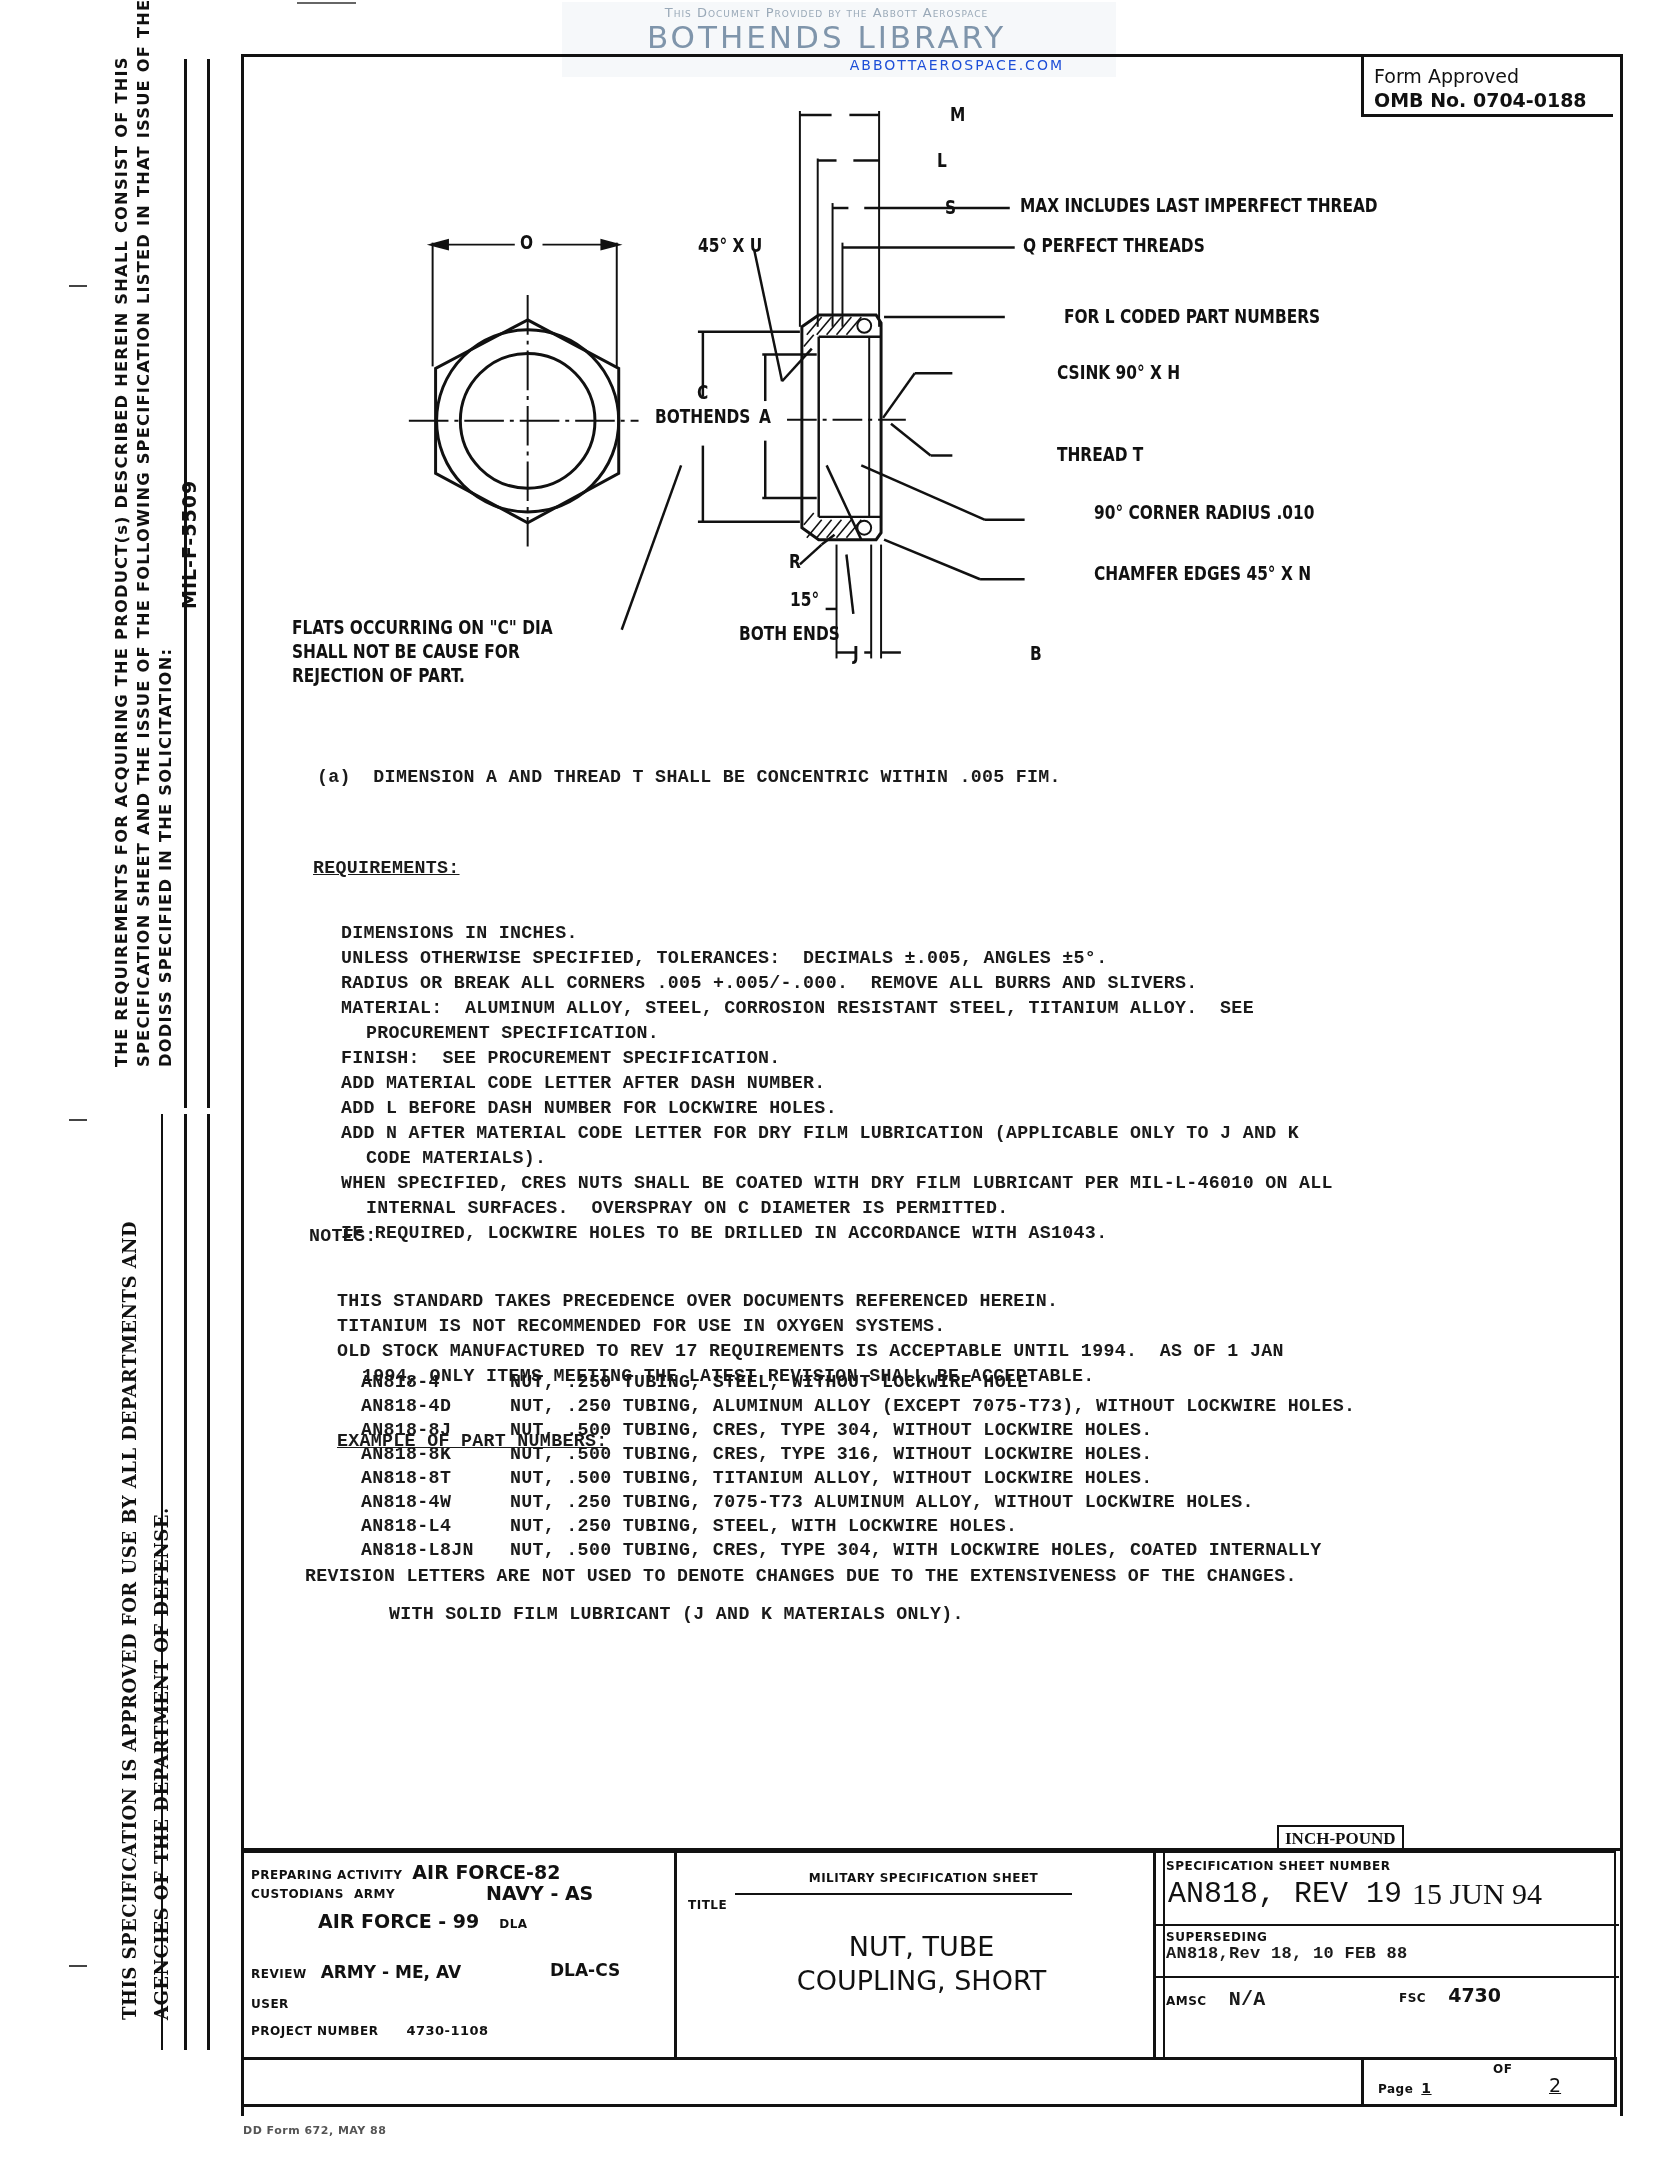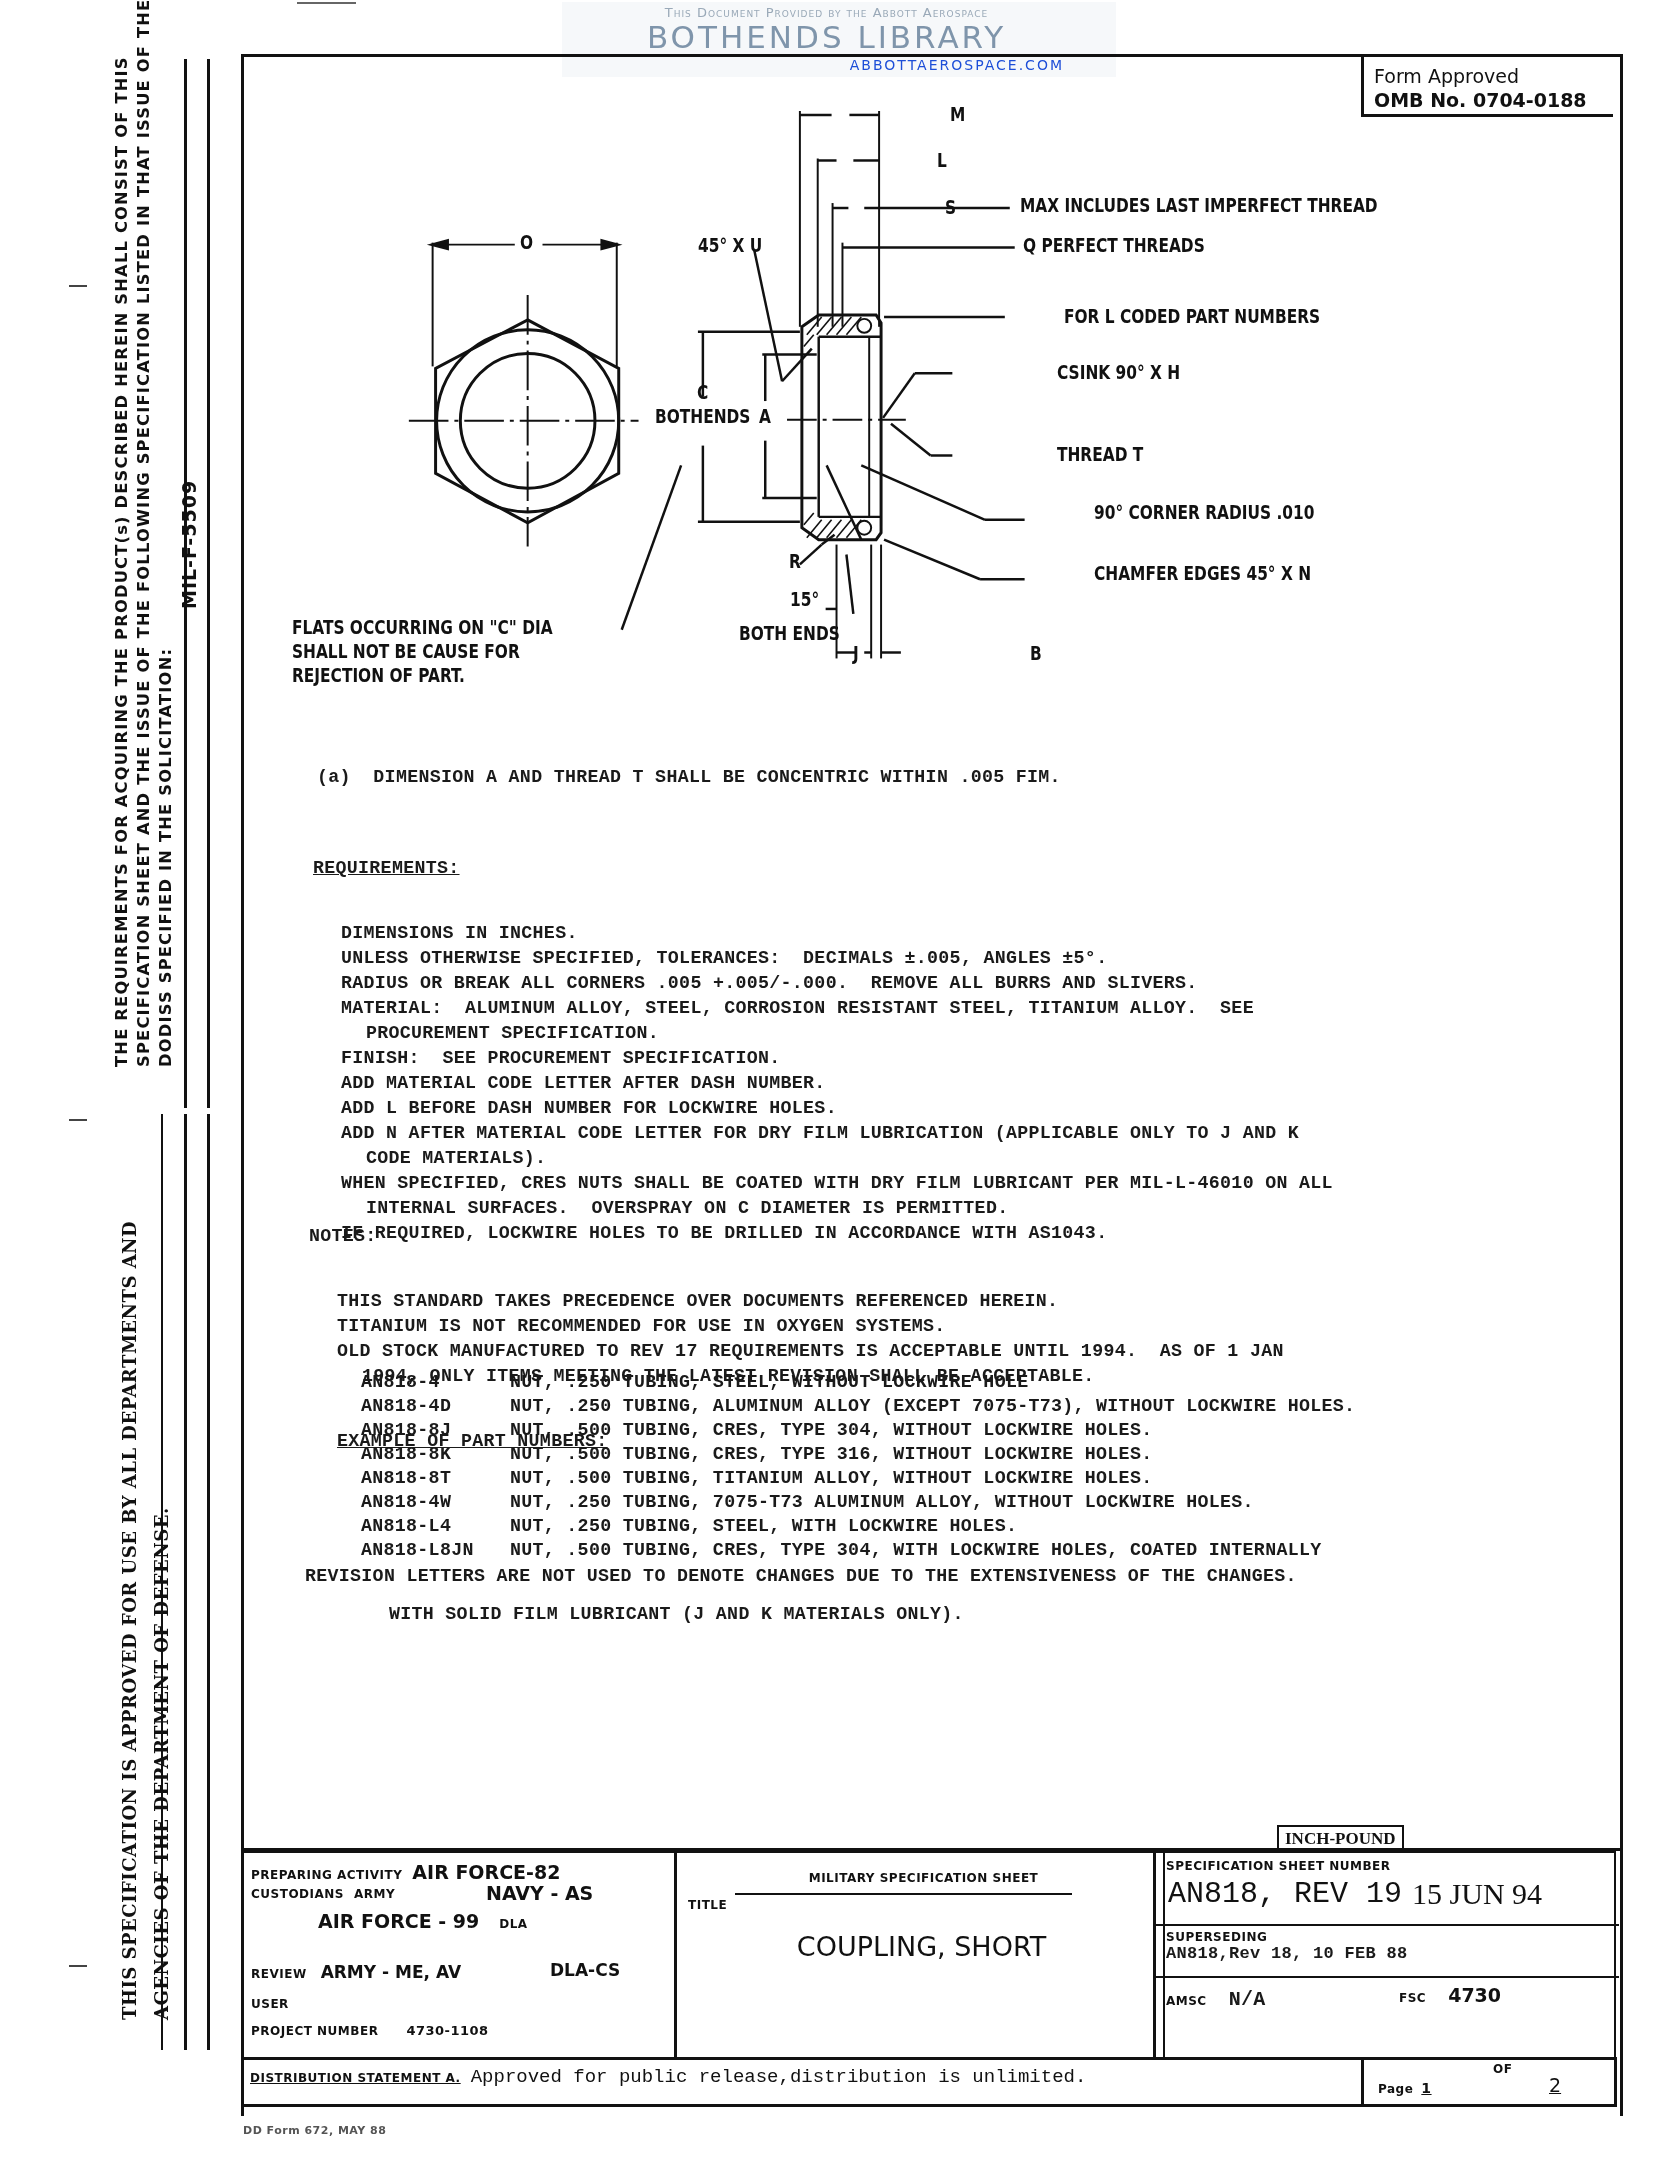--- a/index.html
+++ b/index.html
@@ -259,20 +259,21 @@
     <span class="tiny">PROJECT NUMBER</span>
     <span class="tiny" style="font-size:13px;">4730-1108</span>
   </div>
 </div>
 
 <div class="abs tb-box" style="left:674px;top:1851px;width:491px;height:208px;">
   <div class="abs tiny" style="left:94px;top:18px;width:307px;text-align:center;">MILITARY SPECIFICATION SHEET</div>
   <div class="abs" style="left:59px;top:40px;width:337px;border-top:2px solid #111;"></div>
   <div class="abs tiny" style="left:12px;top:45px;">TITLE</div>
   <div class="abs" style="left:0;top:77px;width:491px;text-align:center;font-size:27px;line-height:34px;font-family:'DejaVu Sans',sans-serif;">
+    <div>NUT, TUBE</div>
     <div>COUPLING, SHORT</div>
   </div>
 </div>
 
 <div class="abs tb-box" style="left:1153px;top:1851px;width:463px;height:208px;border-left:3px solid #111;">
   <div class="abs tiny" style="left:10px;top:6px;">SPECIFICATION SHEET NUMBER</div>
   <div class="abs" style="left:12px;top:24px;font-family:'Liberation Mono',monospace;font-size:30px;white-space:pre;display:flex;gap:10px;">
     <span>AN818, REV 19</span>
     <span style="font-family:'Liberation Serif',serif;">15 JUN 94</span>
   </div>
@@ -284,24 +285,20 @@
     <span class="tiny">AMSC</span>
     <span class="mono" style="font-size:20px;">N/A</span>
   </div>
   <div class="abs" style="left:243px;top:131px;display:flex;align-items:baseline;gap:22px;">
     <span class="tiny">FSC</span>
     <span class="med">4730</span>
   </div>
 </div>
 
 <div class="abs tb-box" style="left:241px;top:2057px;width:1376px;height:50px;border-width:3px;">
-  <div class="abs" style="left:6px;top:6px;display:flex;align-items:baseline;gap:10px;">
-    <span class="tiny ul">DISTRIBUTION STATEMENT A.</span>
-    <span style="font-family:'Liberation Mono',monospace;font-size:19px;">Approved for public release,distribution is unlimited.</span>
-  </div>
   <div class="abs" style="left:1117px;top:-3px;height:50px;border-left:3px solid #111;"></div>
   <div class="abs" style="left:1134px;top:20px;display:flex;align-items:baseline;gap:8px;">
     <span class="tiny">Page</span>
     <span class="tiny ul" style="font-size:14px;">1</span>
   </div>
   <div class="abs tiny" style="left:1249px;top:2px;">OF</div>
   <div class="abs" style="left:1305px;top:14px;font-size:19px;text-decoration:underline;">2</div>
 </div>
 
 <div class="abs tiny" style="left:243px;top:2124px;color:#555;font-size:11px;">DD Form 672, MAY 88</div>

